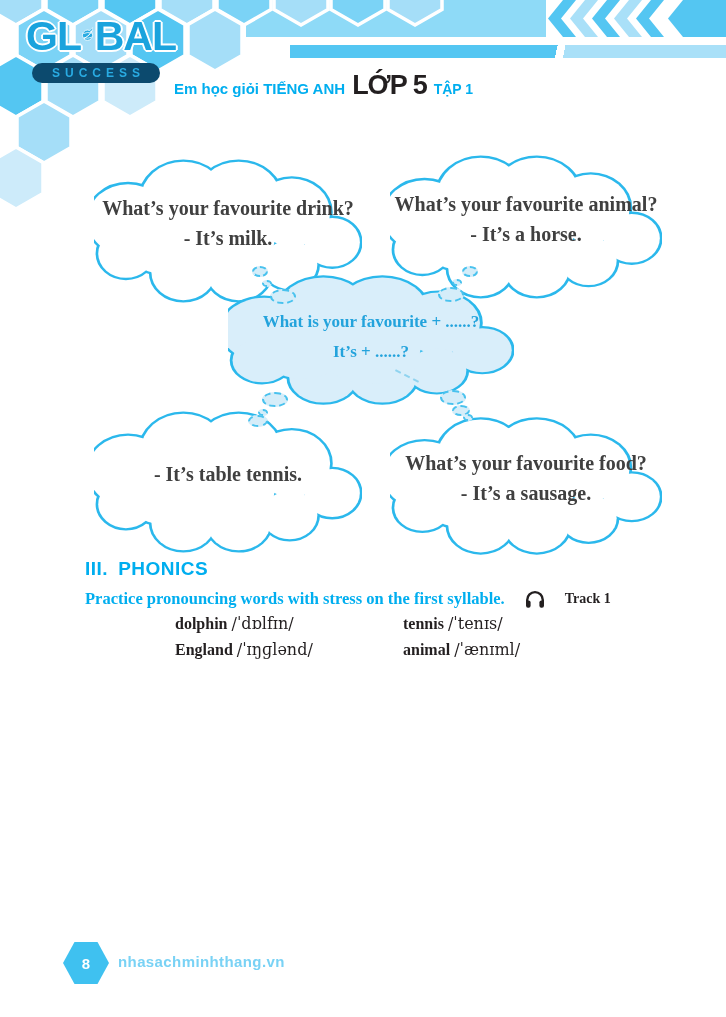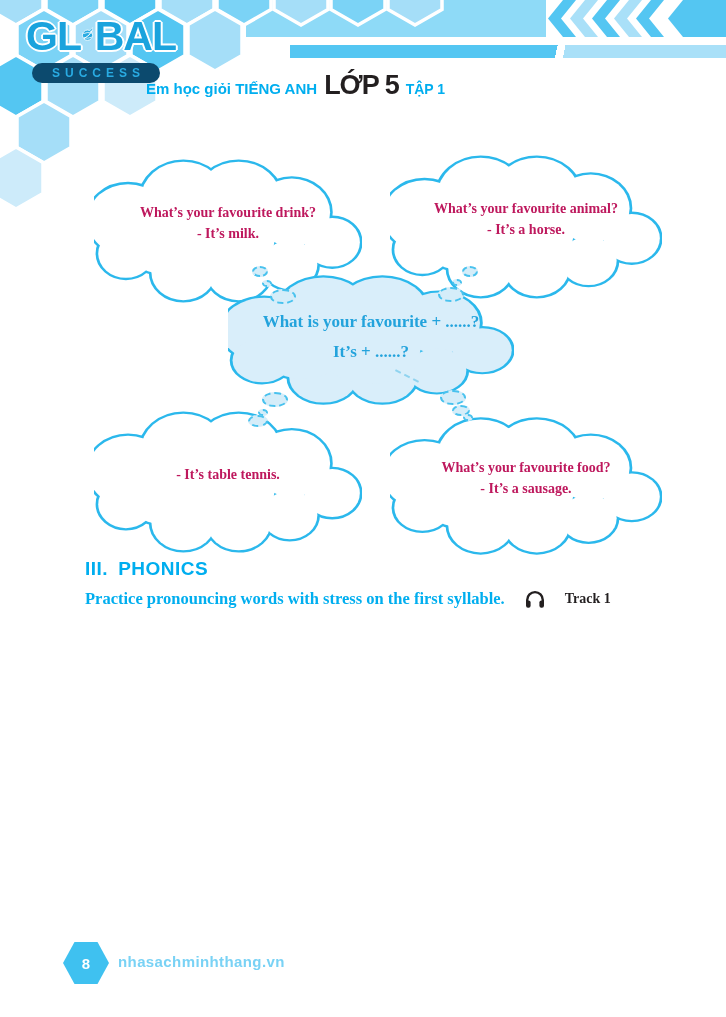--- a/index.html
+++ b/index.html
@@ -15,36 +15,36 @@
 
   .logo { position:absolute; left:26px; top:13px; width:150px; }
   .logo-row { display:flex; align-items:center; }
   .logo-word { font-size:41px; font-weight:900; color:#1aa3dd; letter-spacing:-1px;
                text-shadow:-2px 0 #fff,2px 0 #fff,0 -2px #fff,0 2px #fff,-1px -1px #fff,1px 1px #fff,-1px 1px #fff,1px -1px #fff; }
   .globe { width:30px; height:36px; margin:0 1px; position:relative; top:-3px; }
   .success-pill { margin-top:3px; margin-left:6px; width:128px; height:20px; background:#0c4a6e; border-radius:10px;
                   display:flex; align-items:center; justify-content:center;
                   color:#29abe2; font-size:12px; font-weight:bold; letter-spacing:5px; padding-left:5px; }
   .book-title { position:absolute; left:146px; top:70px; display:flex; align-items:baseline; gap:7px; white-space:nowrap; }
-  .bt-pre  { color:#00aeef; font-size:15px; font-weight:900; }
+  .bt-pre  { color:#00aeef; font-size:15px; font-weight:900;margin-left:28px; }
   .bt-grade{ color:#231f20; font-size:27px; font-weight:900; letter-spacing:-1px; }
   .bt-vol  { color:#00aeef; font-size:14px; font-weight:900; }
 
   
   .sec2-heading { position:absolute; left:75px; top:133px; color:#00aeef; font-size:18px; font-weight:bold;
                   font-family:"Liberation Serif","DejaVu Serif",serif; }
 
   
   .cloud { position:absolute; }
   .cloud-shape { position:absolute; inset:0; }
   .cloud-shape svg { position:absolute; inset:0; width:100%; height:100%; }
   .cloud-text { position:absolute; inset:0; display:flex; flex-direction:column; align-items:center; justify-content:center;
                 padding-bottom:16px; text-align:center; z-index:2;
-                font-family:"Liberation Serif","DejaVu Serif",serif; font-weight:bold; font-size:14px;
-                line-height:1.5; color:#be185d; }
+                font-family:"Liberation Serif","DejaVu Serif",serif; font-weight:bold; font-size:20px;
+                line-height:1.5; color:#404040; }
   .cloud.tl { left:94px;  top:158px; width:268px; height:146px; }
   .cloud.tr { left:390px; top:154px; width:272px; height:146px; }
   .cloud.bl { left:94px;  top:410px; width:268px; height:144px; }
   .cloud.br { left:390px; top:416px; width:272px; height:140px; }
   .cloud.center { left:228px; top:274px; width:286px; height:132px; }
   .cloud.center .cloud-text { color:#23a3dc; font-size:17px; padding-bottom:6px; line-height:1.75; }
 
   .trail-dot { position:absolute; border:2px dashed #49c2ee; background:#d5edf9; border-radius:50%; }
   .dash-tail { position:absolute; left:394px; top:375px; width:26px; border-top:2px dashed #8fd3ef; transform:rotate(27deg); }
 
@@ -339,19 +339,25 @@
   <div class="phonics-line">
     <span class="phonics-instruction">Practice pronouncing words with stress on the first syllable.</span>
     <svg class="headphones" viewBox="0 0 24 24">
       <path d="M3.5 16 v-3 a8.5 8.5 0 0 1 17 0 v3" stroke="#231f20" stroke-width="2.6" fill="none" stroke-linecap="round"></path>
       <rect x="2.2" y="13.5" width="5" height="8" rx="2.2" fill="#231f20"></rect>
       <rect x="16.8" y="13.5" width="5" height="8" rx="2.2" fill="#231f20"></rect>
     </svg>
     <span class="track-label">Track 1</span>
   </div>
 
+  <div class="words-grid">
+    <span class="word-item"><b>dolphin</b> <span class="ipa">/ˈdɒlfɪn/</span></span>
+    <span class="word-item"><b>tennis</b> <span class="ipa">/ˈtenɪs/</span></span>
+    <span class="word-item"><b>England</b> <span class="ipa">/ˈɪŋɡlənd/</span></span>
+    <span class="word-item"><b>animal</b> <span class="ipa">/ˈænɪml/</span></span>
+  </div>
 
   <div class="page-hex">
     <span>8</span>
   </div>
   <a class="site-link">nhasachminhthang.vn</a>
 
 </div>
 
 </body></html>

